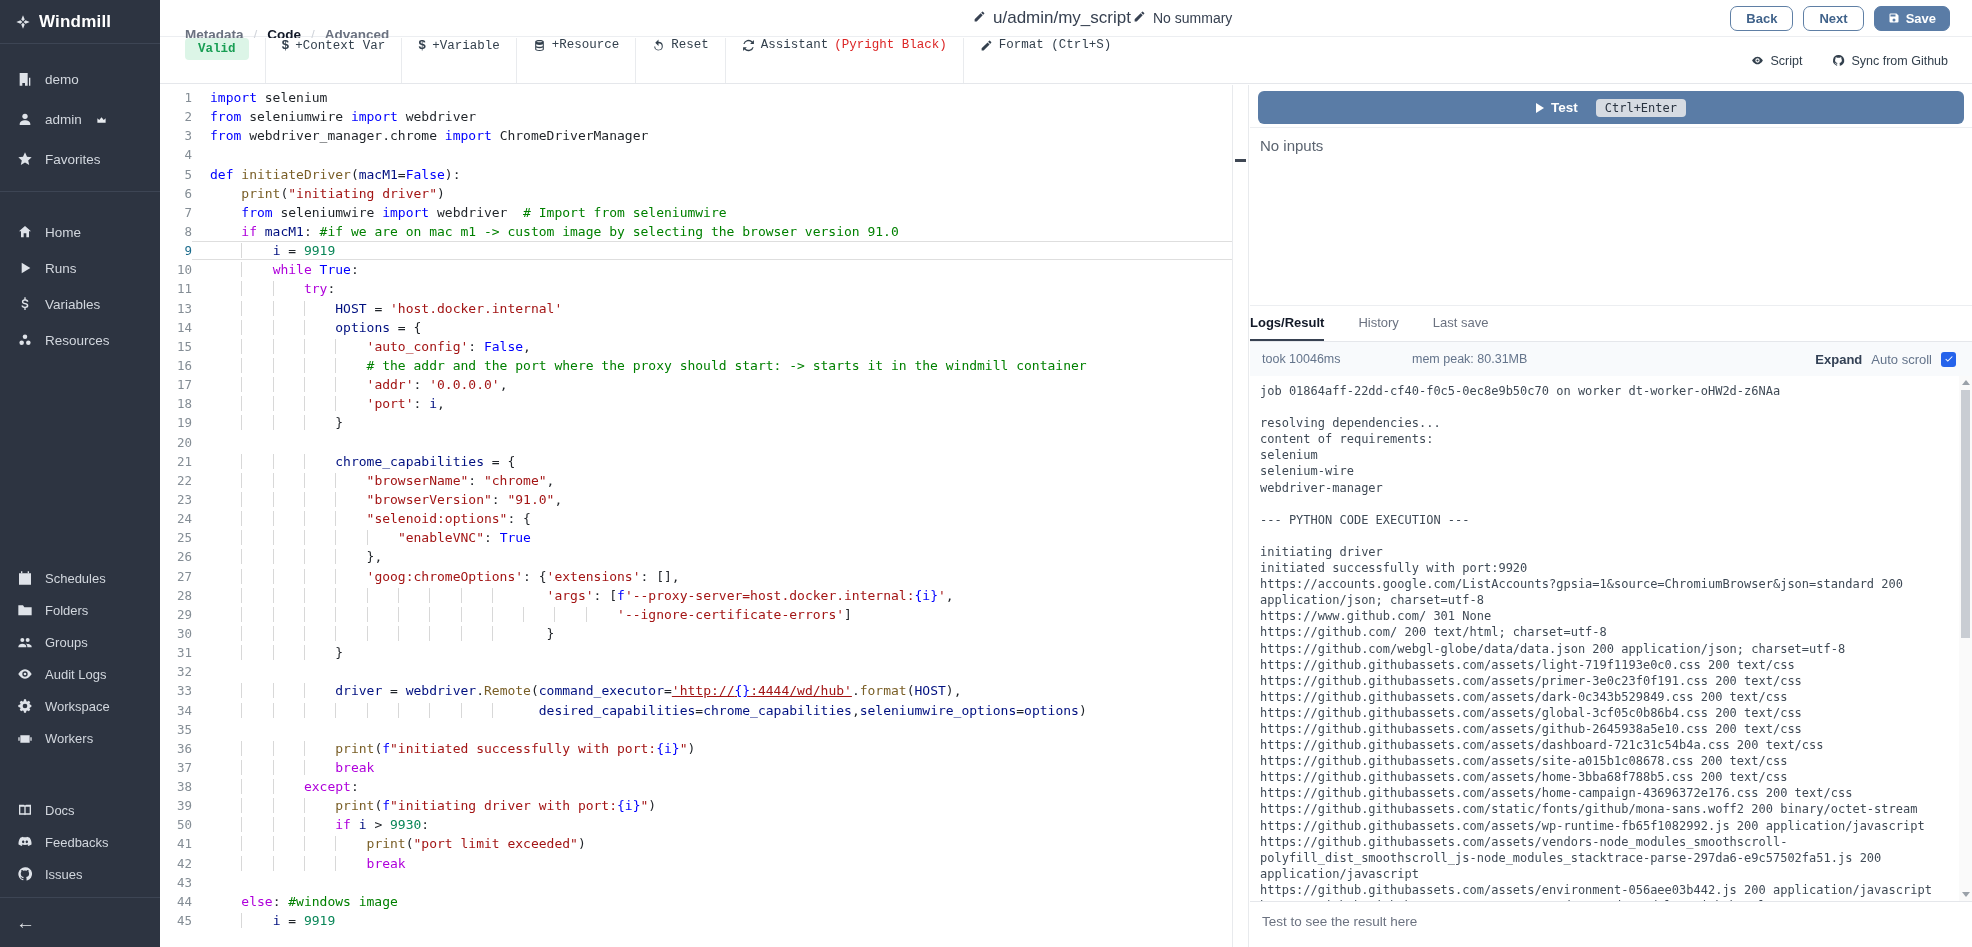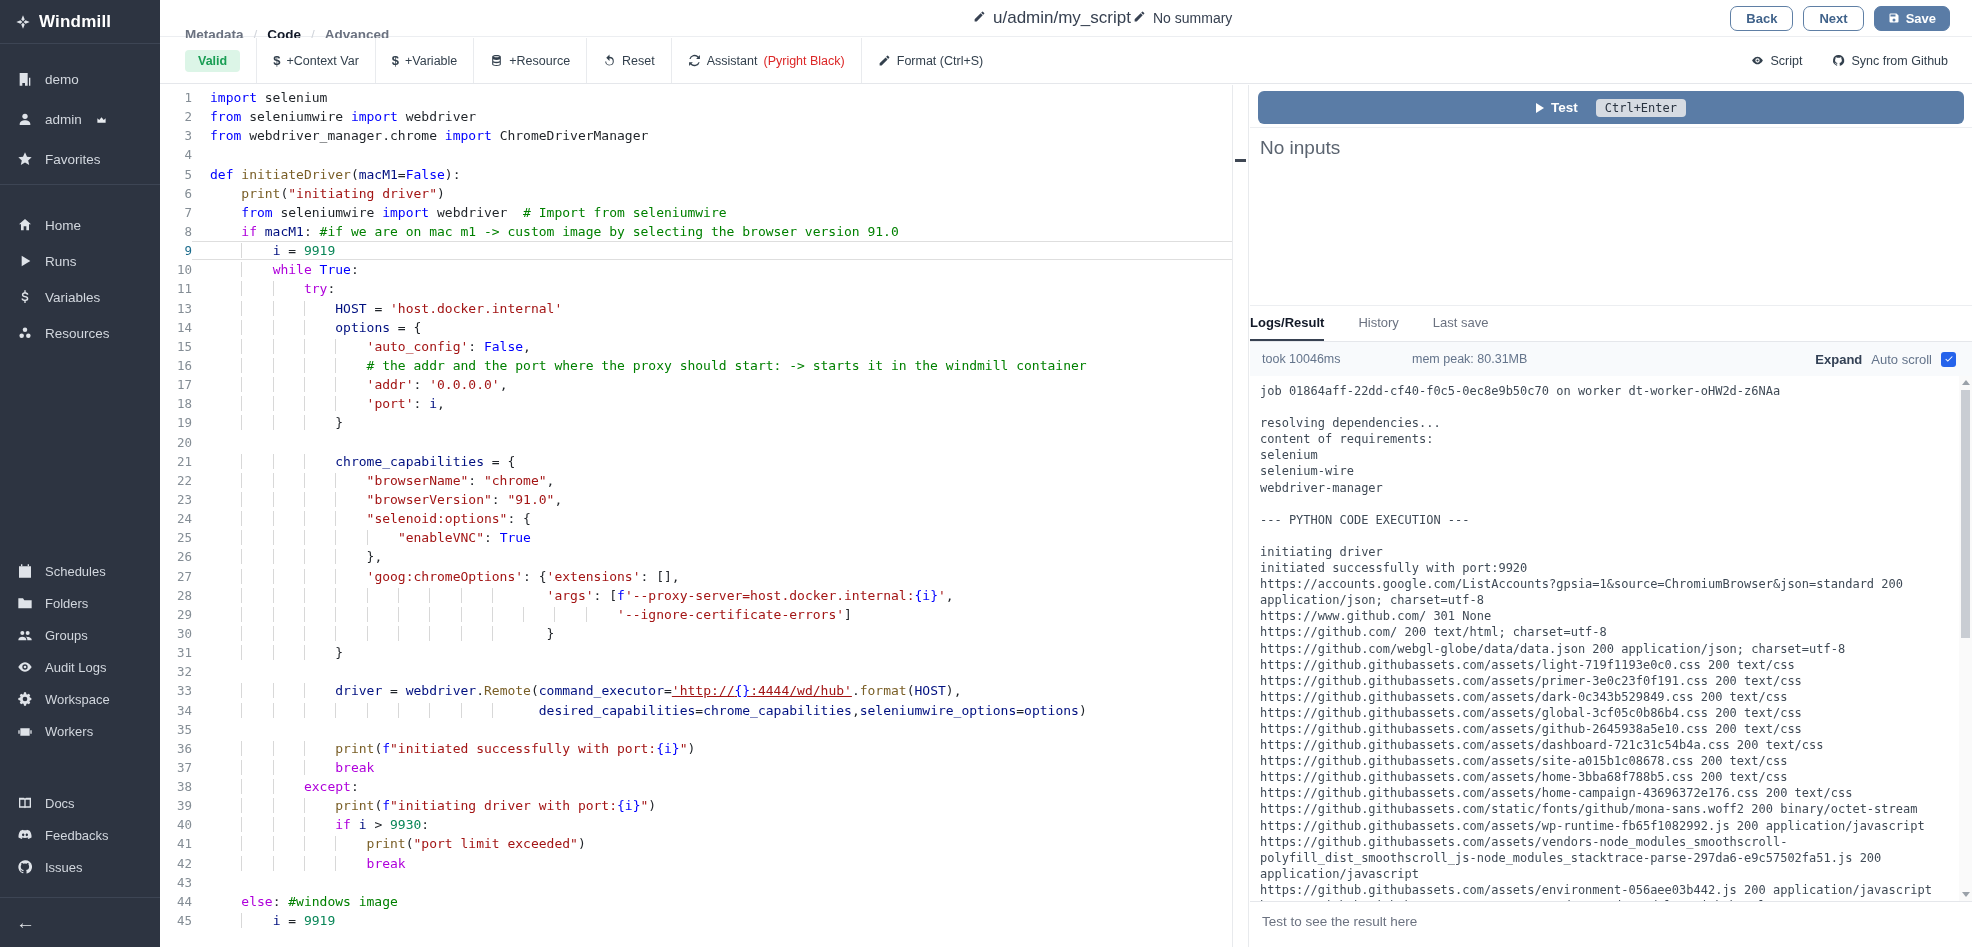--- a/index.html
+++ b/index.html
@@ -3,21 +3,21 @@
 <meta charset="utf-8">
 <style>
   * { margin:0; padding:0; box-sizing:border-box; }
   html,body { width:1972px; height:947px; overflow:hidden; }
   body { font-family:"Liberation Sans", sans-serif; background:#ffffff; color:#1f2937; position:relative; }
 
   
   #sidebar { position:absolute; left:0; top:0; width:160px; height:947px; background:#2d3441; color:#d2d7de; display:flex; flex-direction:column; }
   .sb-header { height:44px; display:flex; align-items:center; padding-left:14px; gap:8px; border-bottom:1px solid #3d4554; }
   .sb-logo-text { color:#ffffff; font-weight:bold; font-size:17px; letter-spacing:.2px; }
-  .sb-section1 { padding-top:15px; padding-bottom:5px; border-bottom:1px solid #3d4554; }
+  .sb-section1 { padding-top:15px; padding-bottom:12px; border-bottom:1px solid #3d4554; }
   .sb-item { height:40px; display:flex; align-items:center; gap:12px; padding-left:16px; font-size:13.5px; cursor:pointer; }
   .sb-nav1 { margin-top:22px; }
   .sb-nav1 .sb-item { height:36px; }
   .sb-nav2 { margin-top:204px; }
   .sb-nav2 .sb-item, .sb-nav3 .sb-item { height:32px; font-size:13px; }
   .sb-nav3 { margin-top:40px; }
   .sb-footer { margin-top:auto; border-top:1px solid #3d4554; height:50px; display:flex; align-items:center; padding-left:16px; }
   .sb-icon { width:17px; height:17px; display:inline-flex; align-items:center; justify-content:center; flex:0 0 17px; }
   .sb-icon svg { width:16px; height:16px; fill:#dfe3e9; }
   .crown { width:11px; height:11px; margin-left:2px; }
@@ -34,21 +34,21 @@
   .tb-summary { position:absolute; left:973px; display:flex; align-items:center; gap:7px; font-size:14px; color:#374151; cursor:pointer; }
   .pencil svg { width:13px; height:13px; fill:#374151; }
   .tb-buttons { margin-left:auto; display:flex; align-items:center; gap:10px; margin-right:22px; }
   .btn-outline { border:1px solid #5f7fa5; color:#41638b; background:#fff; border-radius:7px; padding:4px 15px; font-size:13px; font-weight:600; cursor:pointer; font-family:inherit; }
   .btn-fill { border:1px solid #5a7ca6; background:#5a7ca6; color:#fff; border-radius:7px; padding:4px 13px; font-size:13px; font-weight:600; cursor:pointer; display:flex; align-items:center; gap:6px; font-family:inherit; }
   .btn-fill svg { width:12px; height:12px; fill:#fff; }
 
   
   #toolbar { position:absolute; left:160px; top:38px; width:1812px; height:46px; background:#fff; border-bottom:1px solid #e5e7eb; display:flex; align-items:center; }
   .tbar-left { display:flex; align-items:stretch; height:100%; margin-left:25px; }
-  .tbar-group { display:flex; align-items:center; padding:0 16px; border-right:1px solid #e9ebee; }
+  .tbar-group { display:flex; align-items:flex-start; padding:0 16px; border-right:1px solid #e9ebee;font-family:Liberation Mono, monospace; }
   .tbar-group:first-child { padding-left:0; }
   .valid-badge { background:#dcf5e7; color:#199e54; font-size:12.5px; font-weight:600; border-radius:4px; padding:4px 13px; }
   .tbar-btn { display:flex; align-items:center; gap:6px; font-size:12.5px; color:#33404d; cursor:pointer; background:none; border:none; font-family:inherit; white-space:nowrap; }
   .tbar-btn svg { width:13px; height:13px; fill:#33404d; }
   .dollar { font-size:13px; font-weight:600; color:#33404d; }
   .assistant-detail { color:#dc2626; }
   .tbar-right { margin-left:auto; display:flex; align-items:center; gap:30px; margin-right:24px; }
 
   
   #editor { position:absolute; left:160px; top:85px; width:1072px; height:862px; background:#fff; overflow:hidden; font-family:"DejaVu Sans Mono", monospace; font-size:13px; }
@@ -73,21 +73,21 @@
   #splitter { position:absolute; left:1232px; top:85px; width:17px; height:862px; background:#fff; border-left:1px solid #e8eaed; border-right:1px solid #e8eaed; cursor:col-resize; }
   .splitter-handle { position:absolute; top:74px; left:2px; width:11px; height:3px; background:#3f4754; }
 
   
   #rightpanel { position:absolute; left:1250px; top:85px; width:722px; height:862px; background:#fff; display:flex; flex-direction:column; }
   .rp-test-area { height:43px; border-bottom:1px solid #eceef1; padding:6px 8px 0 8px; }
   .test-btn { width:100%; height:33px; background:#5a7ca6; border:none; border-radius:6px; color:#fff; display:flex; align-items:center; justify-content:center; gap:18px; cursor:pointer; font-family:inherit; }
   .test-label { font-size:13.5px; font-weight:700; display:flex; align-items:center; gap:7px; }
   .play-tri { width:0; height:0; border-left:8px solid #fff; border-top:5.5px solid transparent; border-bottom:5.5px solid transparent; }
   .kbd { background:#d6dbe2; color:#2a3441; border-radius:4px; padding:2px 9px; font-family:"DejaVu Sans Mono", monospace; font-size:12px; }
-  .rp-inputs { height:178px; border-bottom:1px solid #eceef1; padding:9px 10px; color:#5b6470; font-size:19px; }
+  .rp-inputs { height:178px; border-bottom:1px solid #eceef1; padding:9px 10px; color:#5b6470; font-size:15px; }
   .rp-tabs { height:36px; border-bottom:1px solid #e5e7eb; display:flex; align-items:stretch; gap:34px; }
   .rp-tab { display:flex; align-items:center; font-size:13px; font-weight:500; color:#6b7280; cursor:pointer; border-bottom:2px solid transparent; }
   .rp-tab.active { color:#111827; font-weight:600; border-bottom:2px solid #374151; }
   .rp-stats { height:34px; background:#f8fafc; display:flex; align-items:center; font-size:12.5px; color:#64748b; padding:0 16px 0 12px; }
   .stat-took { width:150px; }
   .rp-stats-right { margin-left:auto; display:flex; align-items:center; gap:9px; }
   .expand-link { color:#334155; font-weight:700; font-size:13px; cursor:pointer; }
   .autoscroll-label { color:#64748b; font-size:13px; }
   .checkbox { width:15px; height:15px; background:#2563eb; border-radius:3px; display:flex; align-items:center; justify-content:center; cursor:pointer; }
   .checkbox svg { width:10px; height:10px; fill:none; stroke:#fff; stroke-width:2.5; }
@@ -406,21 +406,21 @@
       <div class="line"><span class="gut">30</span><span class="code"><span>    </span><span class="ig">    </span><span class="ig">    </span><span class="ig">    </span><span class="ig">    </span><span class="ig">    </span><span class="ig">    </span><span class="ig">    </span><span class="ig">    </span><span class="ig">    </span>   }</span></div>
       <div class="line"><span class="gut">31</span><span class="code"><span>    </span><span class="ig">    </span><span class="ig">    </span><span class="ig">    </span>}</span></div>
       <div class="line"><span class="gut">32</span><span class="code"></span></div>
       <div class="line"><span class="gut">33</span><span class="code"><span>    </span><span class="ig">    </span><span class="ig">    </span><span class="ig">    </span><span class="tk-v">driver</span> = <span class="tk-v">webdriver</span>.<span class="tk-fn">Remote</span>(<span class="tk-v">command_executor</span>=<span class="tk-str lnk">'http://<span class="tk-k1">{}</span>:4444/wd/hub'</span>.<span class="tk-fn">format</span>(<span class="tk-v">HOST</span>),</span></div>
       <div class="line"><span class="gut">34</span><span class="code"><span>    </span><span class="ig">    </span><span class="ig">    </span><span class="ig">    </span><span class="ig">    </span><span class="ig">    </span><span class="ig">    </span><span class="ig">    </span><span class="ig">    </span><span class="ig">    </span>  <span class="tk-v">desired_capabilities</span>=<span class="tk-v">chrome_capabilities</span>,<span class="tk-v">seleniumwire_options</span>=<span class="tk-v">options</span>)</span></div>
       <div class="line"><span class="gut">35</span><span class="code"></span></div>
       <div class="line"><span class="gut">36</span><span class="code"><span>    </span><span class="ig">    </span><span class="ig">    </span><span class="ig">    </span><span class="tk-fn">print</span>(<span class="tk-k1">f</span><span class="tk-str">"initiated successfully with port:<span class="tk-k1">{i}</span>"</span>)</span></div>
       <div class="line"><span class="gut">37</span><span class="code"><span>    </span><span class="ig">    </span><span class="ig">    </span><span class="ig">    </span><span class="tk-k2">break</span></span></div>
       <div class="line"><span class="gut">38</span><span class="code"><span>    </span><span class="ig">    </span><span class="ig">    </span><span class="tk-k2">except</span>:</span></div>
       <div class="line"><span class="gut">39</span><span class="code"><span>    </span><span class="ig">    </span><span class="ig">    </span><span class="ig">    </span><span class="tk-fn">print</span>(<span class="tk-k1">f</span><span class="tk-str">"initiating driver with port:<span class="tk-k1">{i}</span>"</span>)</span></div>
-      <div class="line"><span class="gut">40</span><span class="code"><span>    </span><span class="ig">    </span><span class="ig">    </span><span class="ig">    </span><span class="tk-k2">if</span> <span class="tk-v">i</span> &gt; <span class="tk-num">9930</span>:</span></div>
+      <div class="line"><span class="gut">50</span><span class="code"><span>    </span><span class="ig">    </span><span class="ig">    </span><span class="ig">    </span><span class="tk-k2">if</span> <span class="tk-v">i</span> &gt; <span class="tk-num">9930</span>:</span></div>
       <div class="line"><span class="gut">41</span><span class="code"><span>    </span><span class="ig">    </span><span class="ig">    </span><span class="ig">    </span><span class="ig">    </span><span class="tk-fn">print</span>(<span class="tk-str">"port limit exceeded"</span>)</span></div>
       <div class="line"><span class="gut">42</span><span class="code"><span>    </span><span class="ig">    </span><span class="ig">    </span><span class="ig">    </span><span class="ig">    </span><span class="tk-k2">break</span></span></div>
       <div class="line"><span class="gut">43</span><span class="code"></span></div>
       <div class="line"><span class="gut">44</span><span class="code"><span>    </span><span class="tk-k2">else</span>: <span class="tk-c">#windows image</span></span></div>
       <div class="line"><span class="gut">45</span><span class="code"><span>    </span><span class="ig">    </span><span class="tk-v">i</span> = <span class="tk-num">9919</span></span></div>
     </div>
 </div>
 
 <div id="splitter">
   <div class="splitter-handle"></div>

